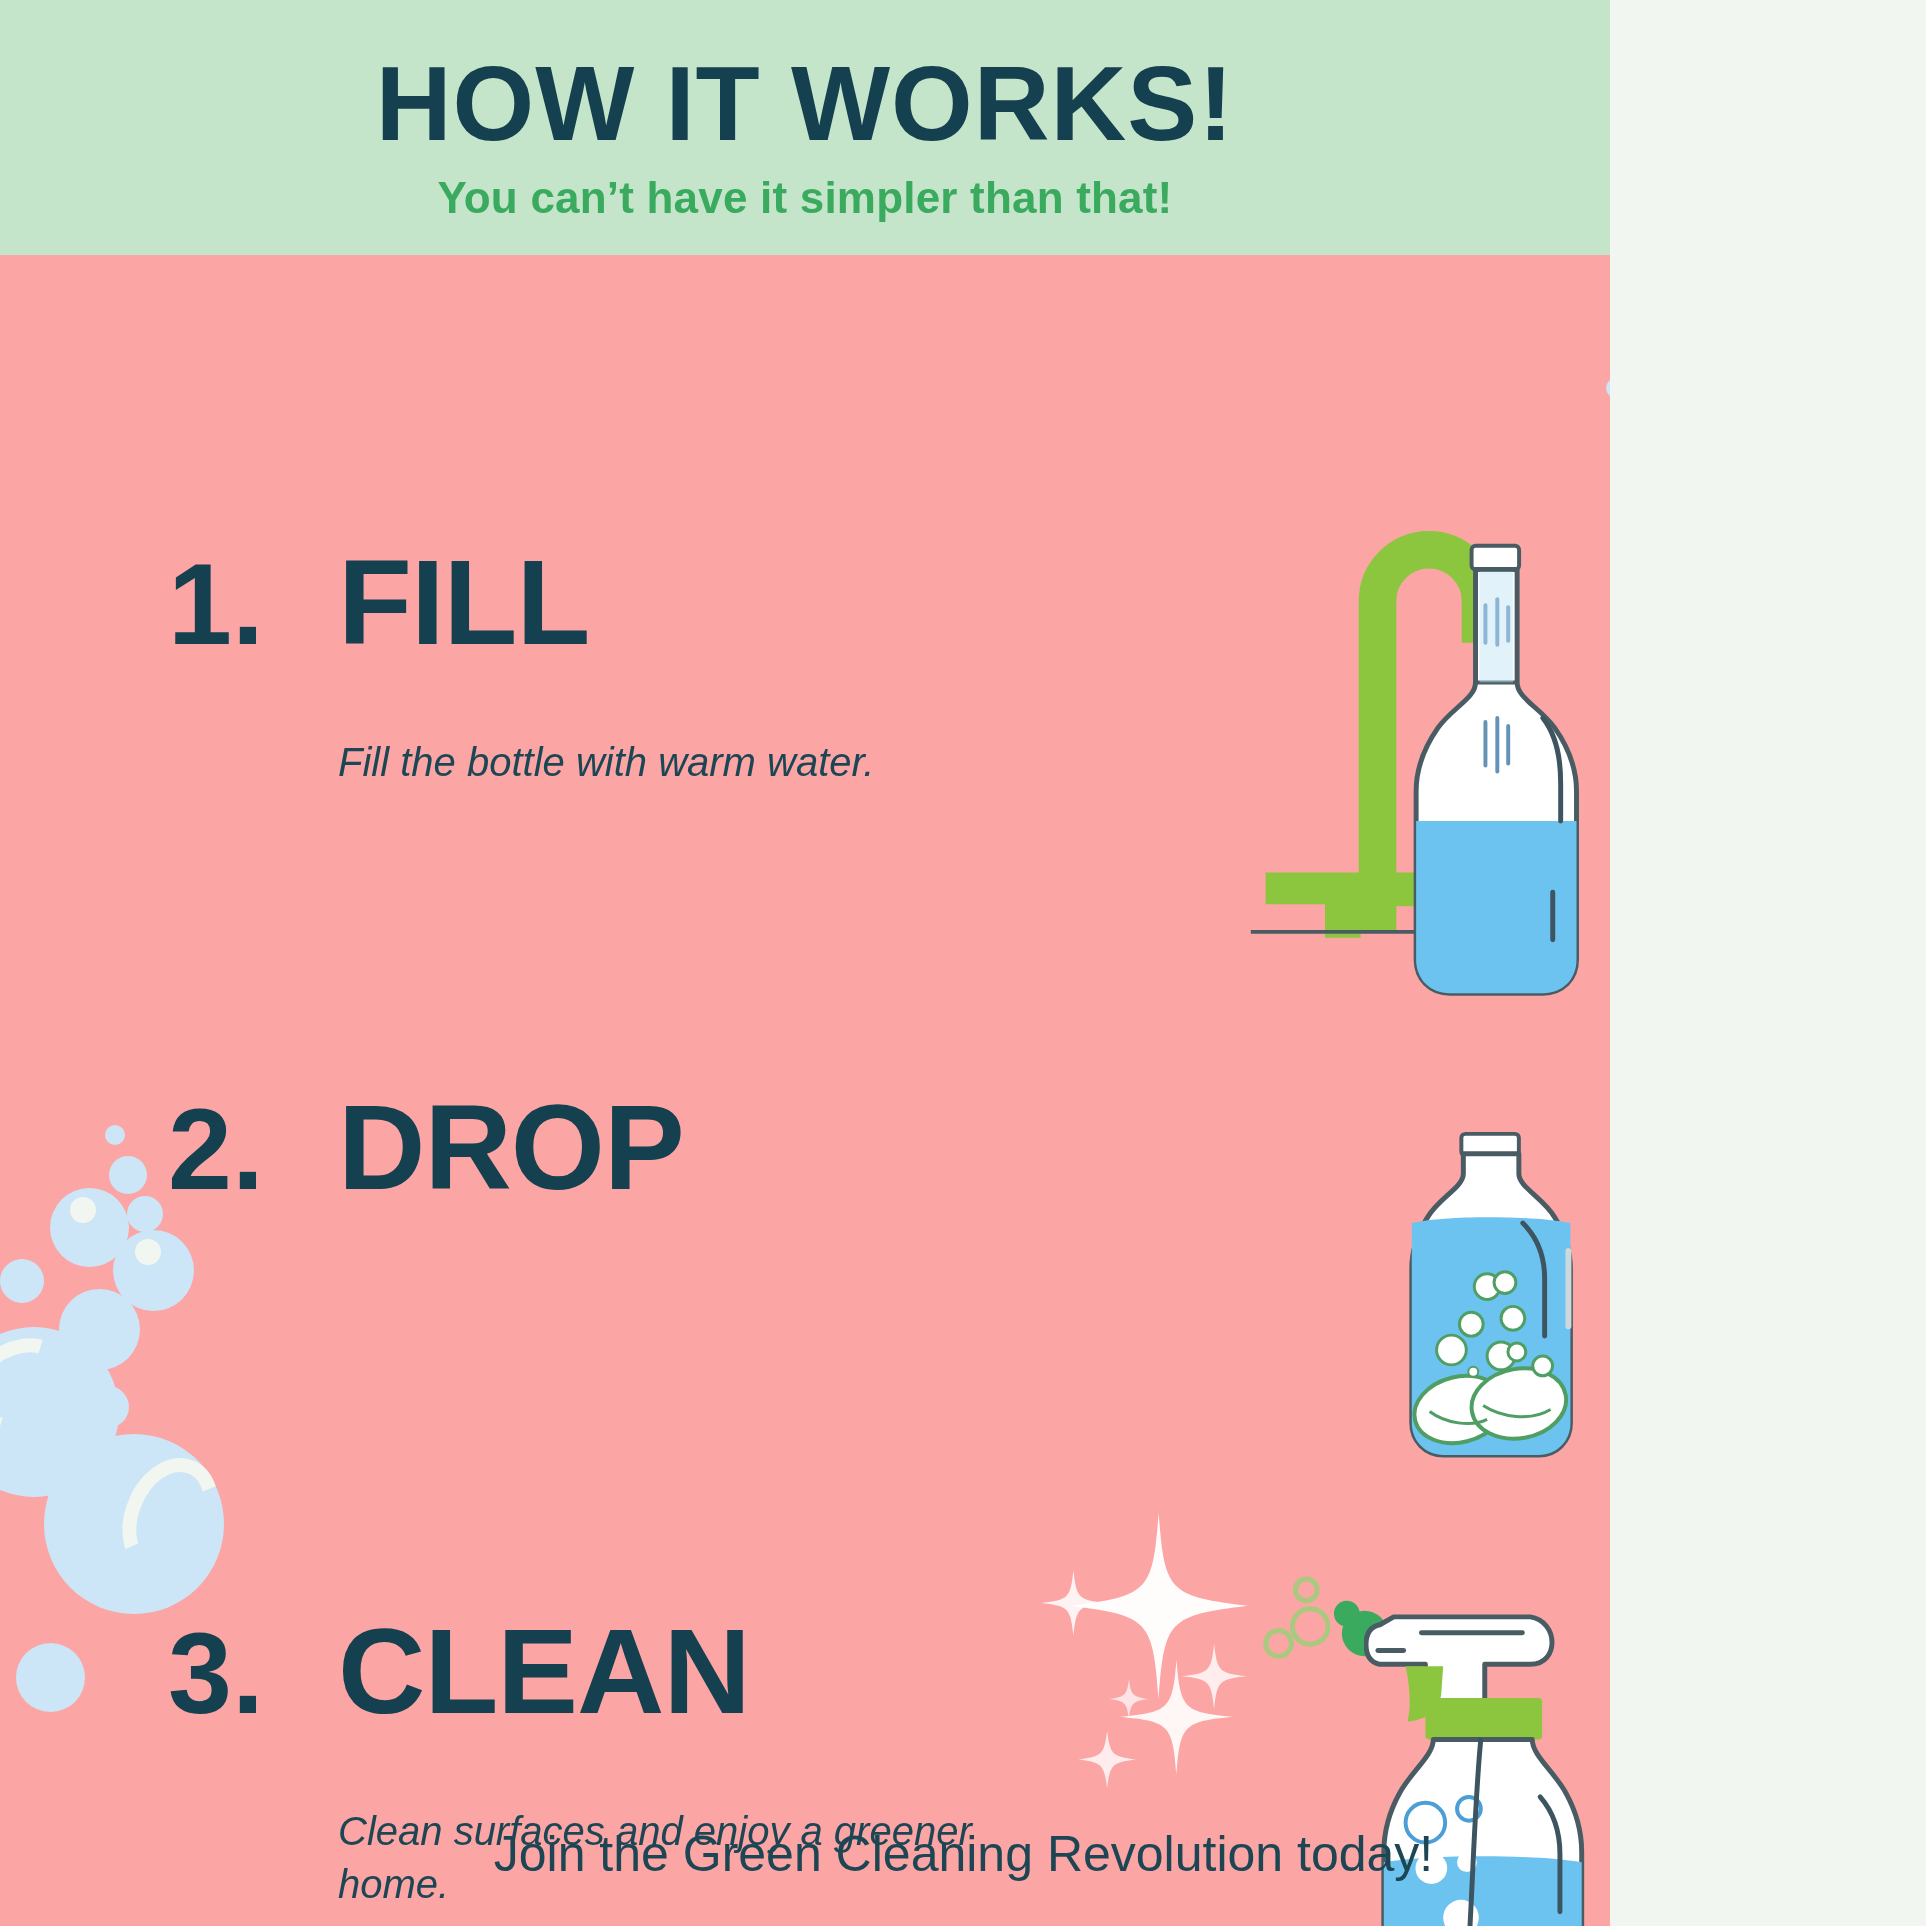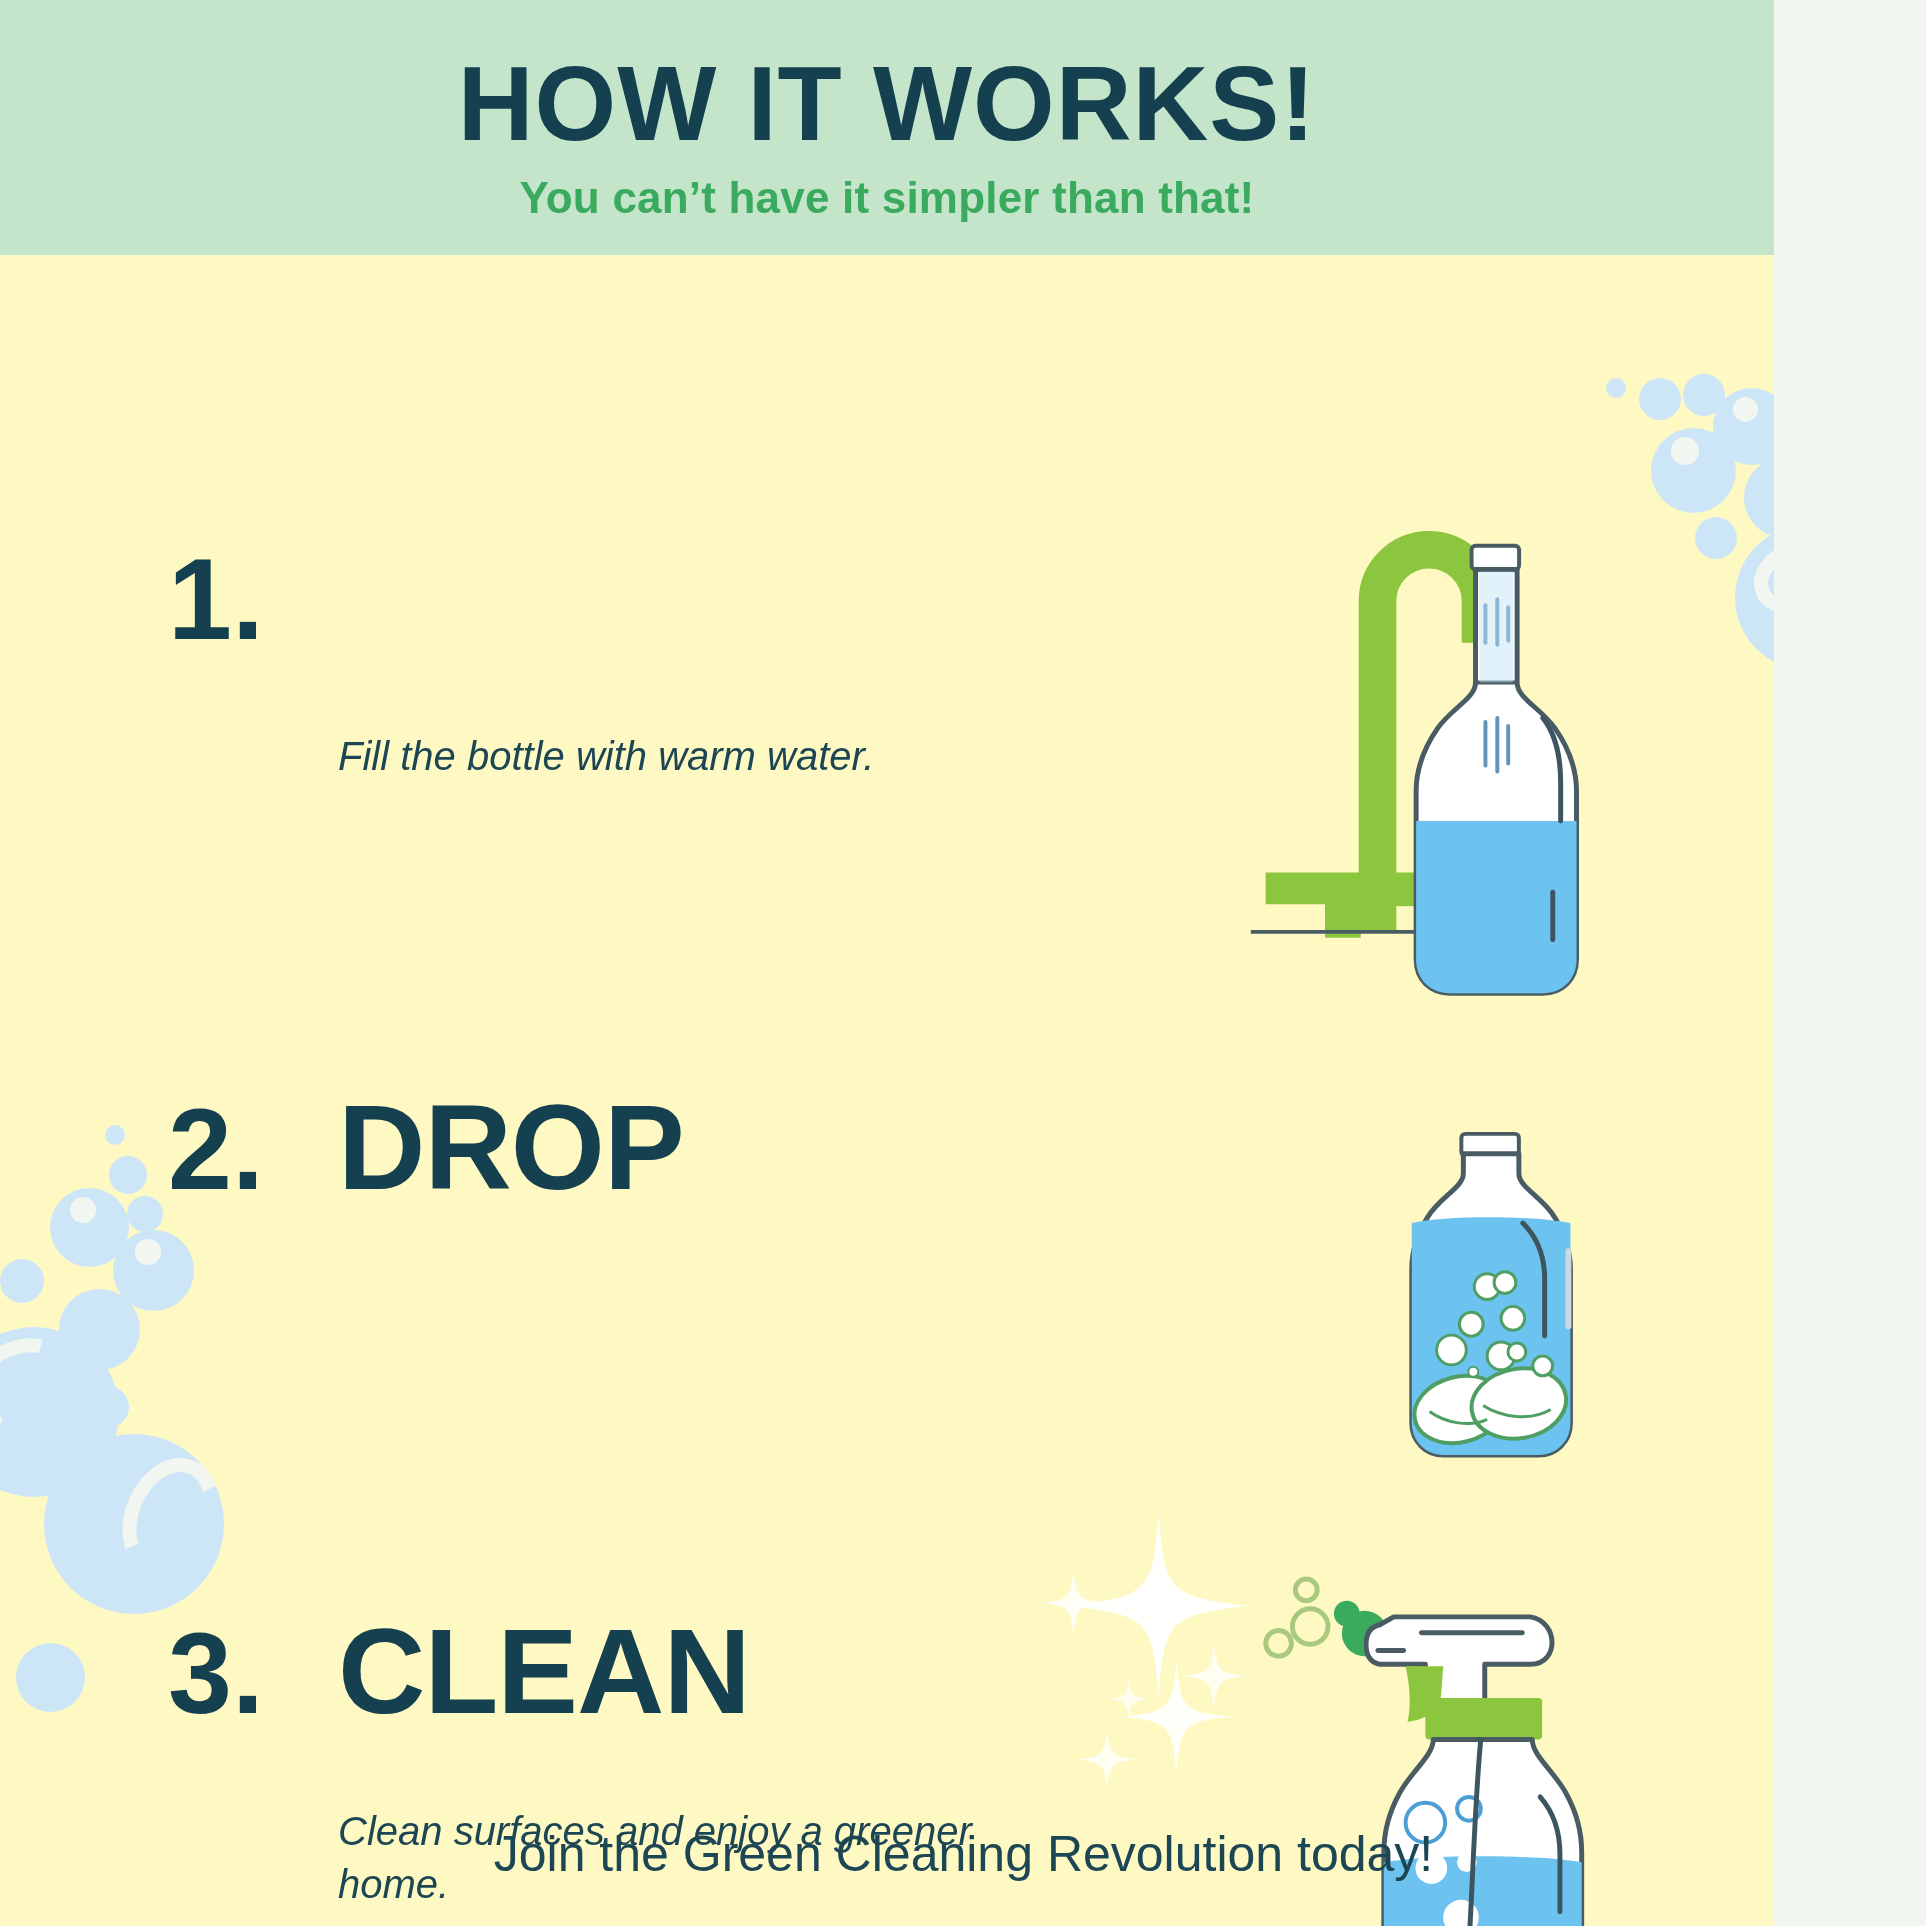--- a/index.html
+++ b/index.html
@@ -12,23 +12,23 @@
   }
 
   body {
     font-family: "Liberation Sans", sans-serif;
     background: #f1f7f0;
     position: relative;
   }
 
   .poster {
     position: relative;
-    width: 1774px;
+    width: 1610px;
     height: 1927px;
-    background: #fef9c3;
+    background: #fca5a5;
     overflow: hidden;
   }
 
   
   .bubble-layer {
     position: absolute;
     inset: 0;
     pointer-events: none;
     z-index: 0;
   }
@@ -199,20 +199,21 @@
     <div class="header-title">HOW IT WORKS!</div>
     <div class="header-sub">You can’t have it simpler than that!</div>
   </div>
 
   <div class="steps">
 
     <div class="step" style="top:287px;">
       <div class="step-text">
         <div class="step-head">
           <span class="step-num">1.</span>
+          <span class="step-title">FILL</span>
         </div>
         <div class="step-desc">Fill the bottle with warm water.</div>
       </div>
     </div>
 
     <div class="step-art" style="left:1216px;top:269px;width:426px;height:495px;">
       <svg viewBox="0 0 430 500" width="426" height="495">
 
         <path d="M163 412 L163 78 A52 52 0 0 1 267 78 L267 120" fill="none" stroke="#8cc63f" stroke-width="38"></path>
         <rect x="145" y="352" width="130" height="34" fill="#8cc63f"></rect>

